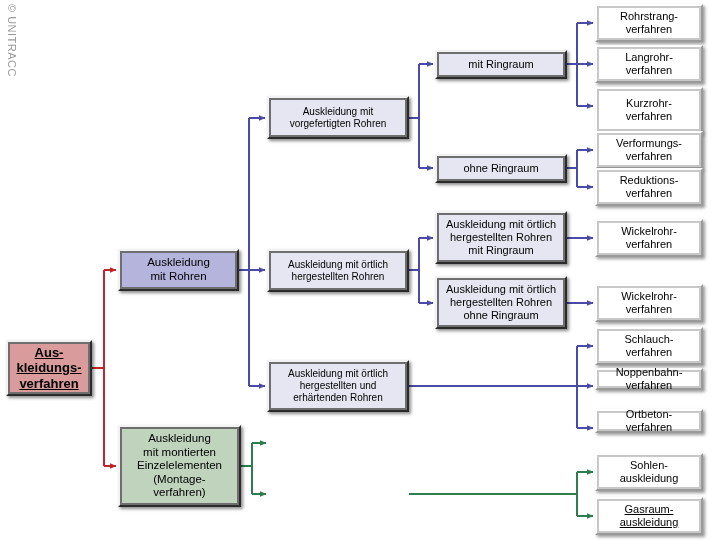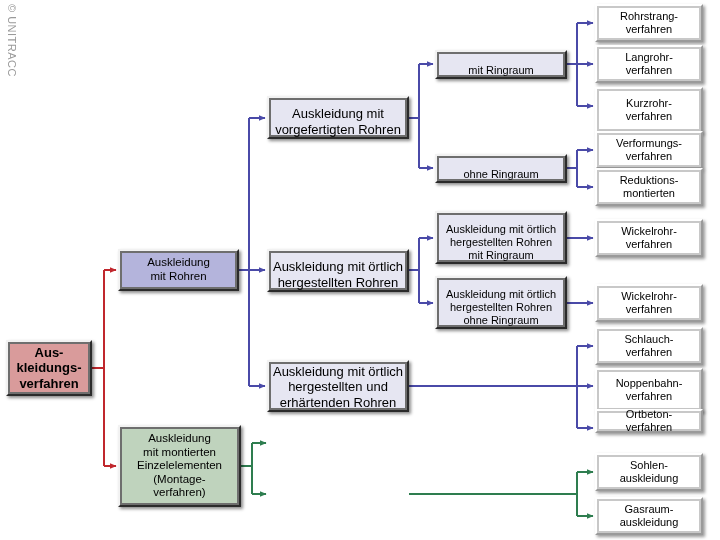--- a/index.html
+++ b/index.html
@@ -82,22 +82,22 @@
   .fill-blue  { background: #b4b4dc; }
   .fill-green { background: #bfd3bd; }
   .fill-lav   { background: #e6e6f2; }
   .fill-white { background: #ffffff; }
 
   .node.root {
     font-weight: bold;
     font-size: 13px;
   }
   .node.lvl2 { font-size: 11.5px; }
-  .node.lvl3 { font-size: 13px; align-items: flex-end; }
-  .node.lvl4 { font-size: 11px; align-items: flex-end; }
+  .node.lvl3 { font-size: 10px; }
+  .node.lvl4 { font-size: 11px; }
   .node.leaf { font-size: 11px; }
 </style>
 </head>
 <body>
 
 <div id="canvas">
 
   <svg id="edges" viewBox="0 0 720 540" width="720" height="540">
     <defs>
       <marker id="ar-red" markerWidth="7" markerHeight="7" refX="6.4" refY="3" orient="auto" markerUnits="userSpaceOnUse">
@@ -170,21 +170,21 @@
 
       <path d="M409,494 L577,494"></path>
       <path d="M577,472 L577,516"></path>
       <path d="M577,472 L593,472" marker-end="url(#ar-green)"></path>
       <path d="M577,516 L593,516" marker-end="url(#ar-green)"></path>
     </g>
   </svg>
 
   <div id="watermark">© UNITRACC</div>
 
-  <div class="node root frame-dark fill-red" style="left:6px; top:340px; width:86px; height:56px;">
+  <div class="node root frame-dark fill-red" style="left:6px; top:340px; width:86px; height:56px;text-decoration:underline;">
     <span class="lbl">Aus-
 kleidungs-
 verfahren</span>
   </div>
 
   <div class="node lvl2 frame-dark fill-blue" style="left:118px; top:249px; width:121px; height:42px;">
     <span class="lbl">Auskleidung
 mit Rohren</span>
   </div>
 
@@ -249,51 +249,51 @@
 verfahren</span>
   </div>
 
   <div class="node leaf frame-light fill-white" style="left:595px; top:131px; width:108px; height:38px;">
     <span class="lbl">Verformungs-
 verfahren</span>
   </div>
 
   <div class="node leaf frame-light fill-white" style="left:595px; top:168px; width:108px; height:38px;">
     <span class="lbl">Reduktions-
-montierten</span>
+verfahren</span>
   </div>
 
   <div class="node leaf frame-light fill-white" style="left:595px; top:219px; width:108px; height:38px;">
     <span class="lbl">Wickelrohr-
 verfahren</span>
   </div>
 
   <div class="node leaf frame-light fill-white" style="left:595px; top:284px; width:108px; height:38px;">
     <span class="lbl">Wickelrohr-
 verfahren</span>
   </div>
 
   <div class="node leaf frame-light fill-white" style="left:595px; top:327px; width:108px; height:38px;">
     <span class="lbl">Schlauch-
 verfahren</span>
   </div>
 
-  <div class="node leaf frame-light fill-white" style="left:595px; top:368px; width:108px; height:44px;">
+  <div class="node leaf frame-light fill-white" style="left:595px; top:368px; width:108px; height:22px;">
     <span class="lbl">Noppenbahn-
 verfahren</span>
   </div>
 
   <div class="node leaf frame-light fill-white" style="left:595px; top:409px; width:108px; height:24px;">
     <span class="lbl">Ortbeton-
 verfahren</span>
   </div>
 
   <div class="node leaf frame-light fill-white" style="left:595px; top:453px; width:108px; height:38px;">
     <span class="lbl">Sohlen-
 auskleidung</span>
   </div>
 
-  <div class="node leaf frame-light fill-white" style="left:595px; top:497px; width:108px; height:38px;">
+  <div class="node leaf frame-light fill-white" style="left:595px; top:497px; width:108px; height:38px;text-decoration:underline;">
     <span class="lbl">Gasraum-
 auskleidung</span>
   </div>
 
 </div>
 
 </body></html>

